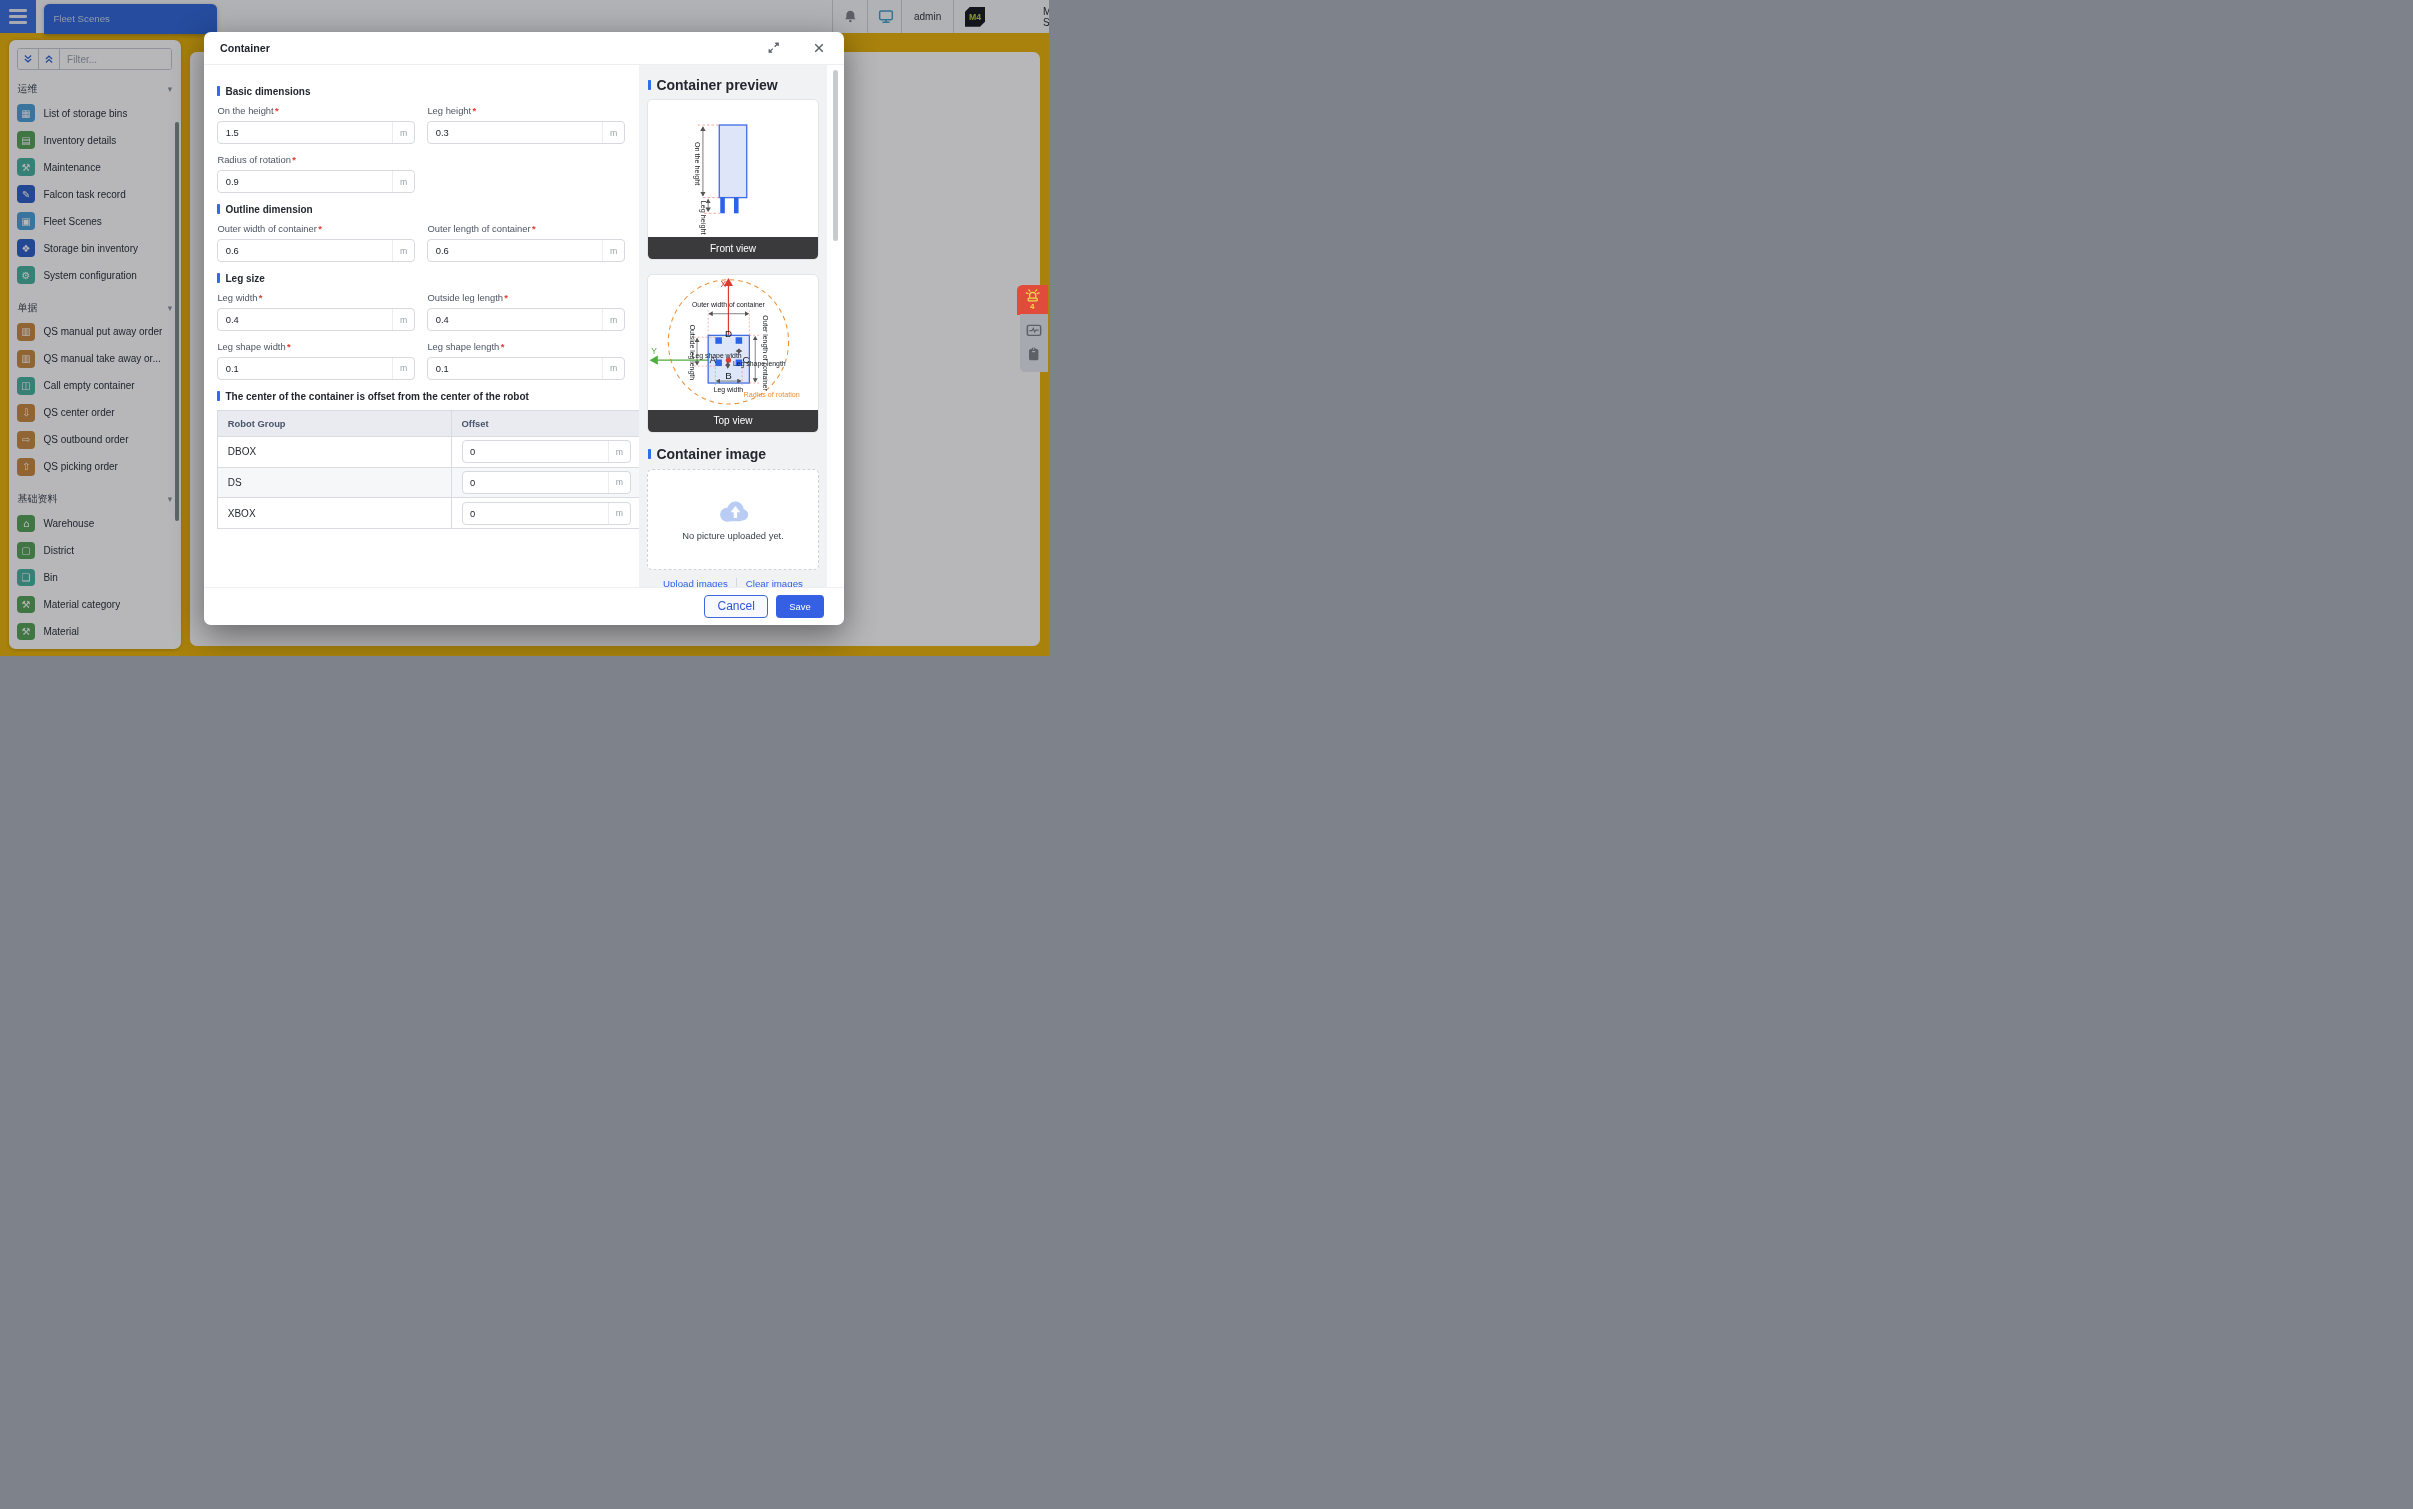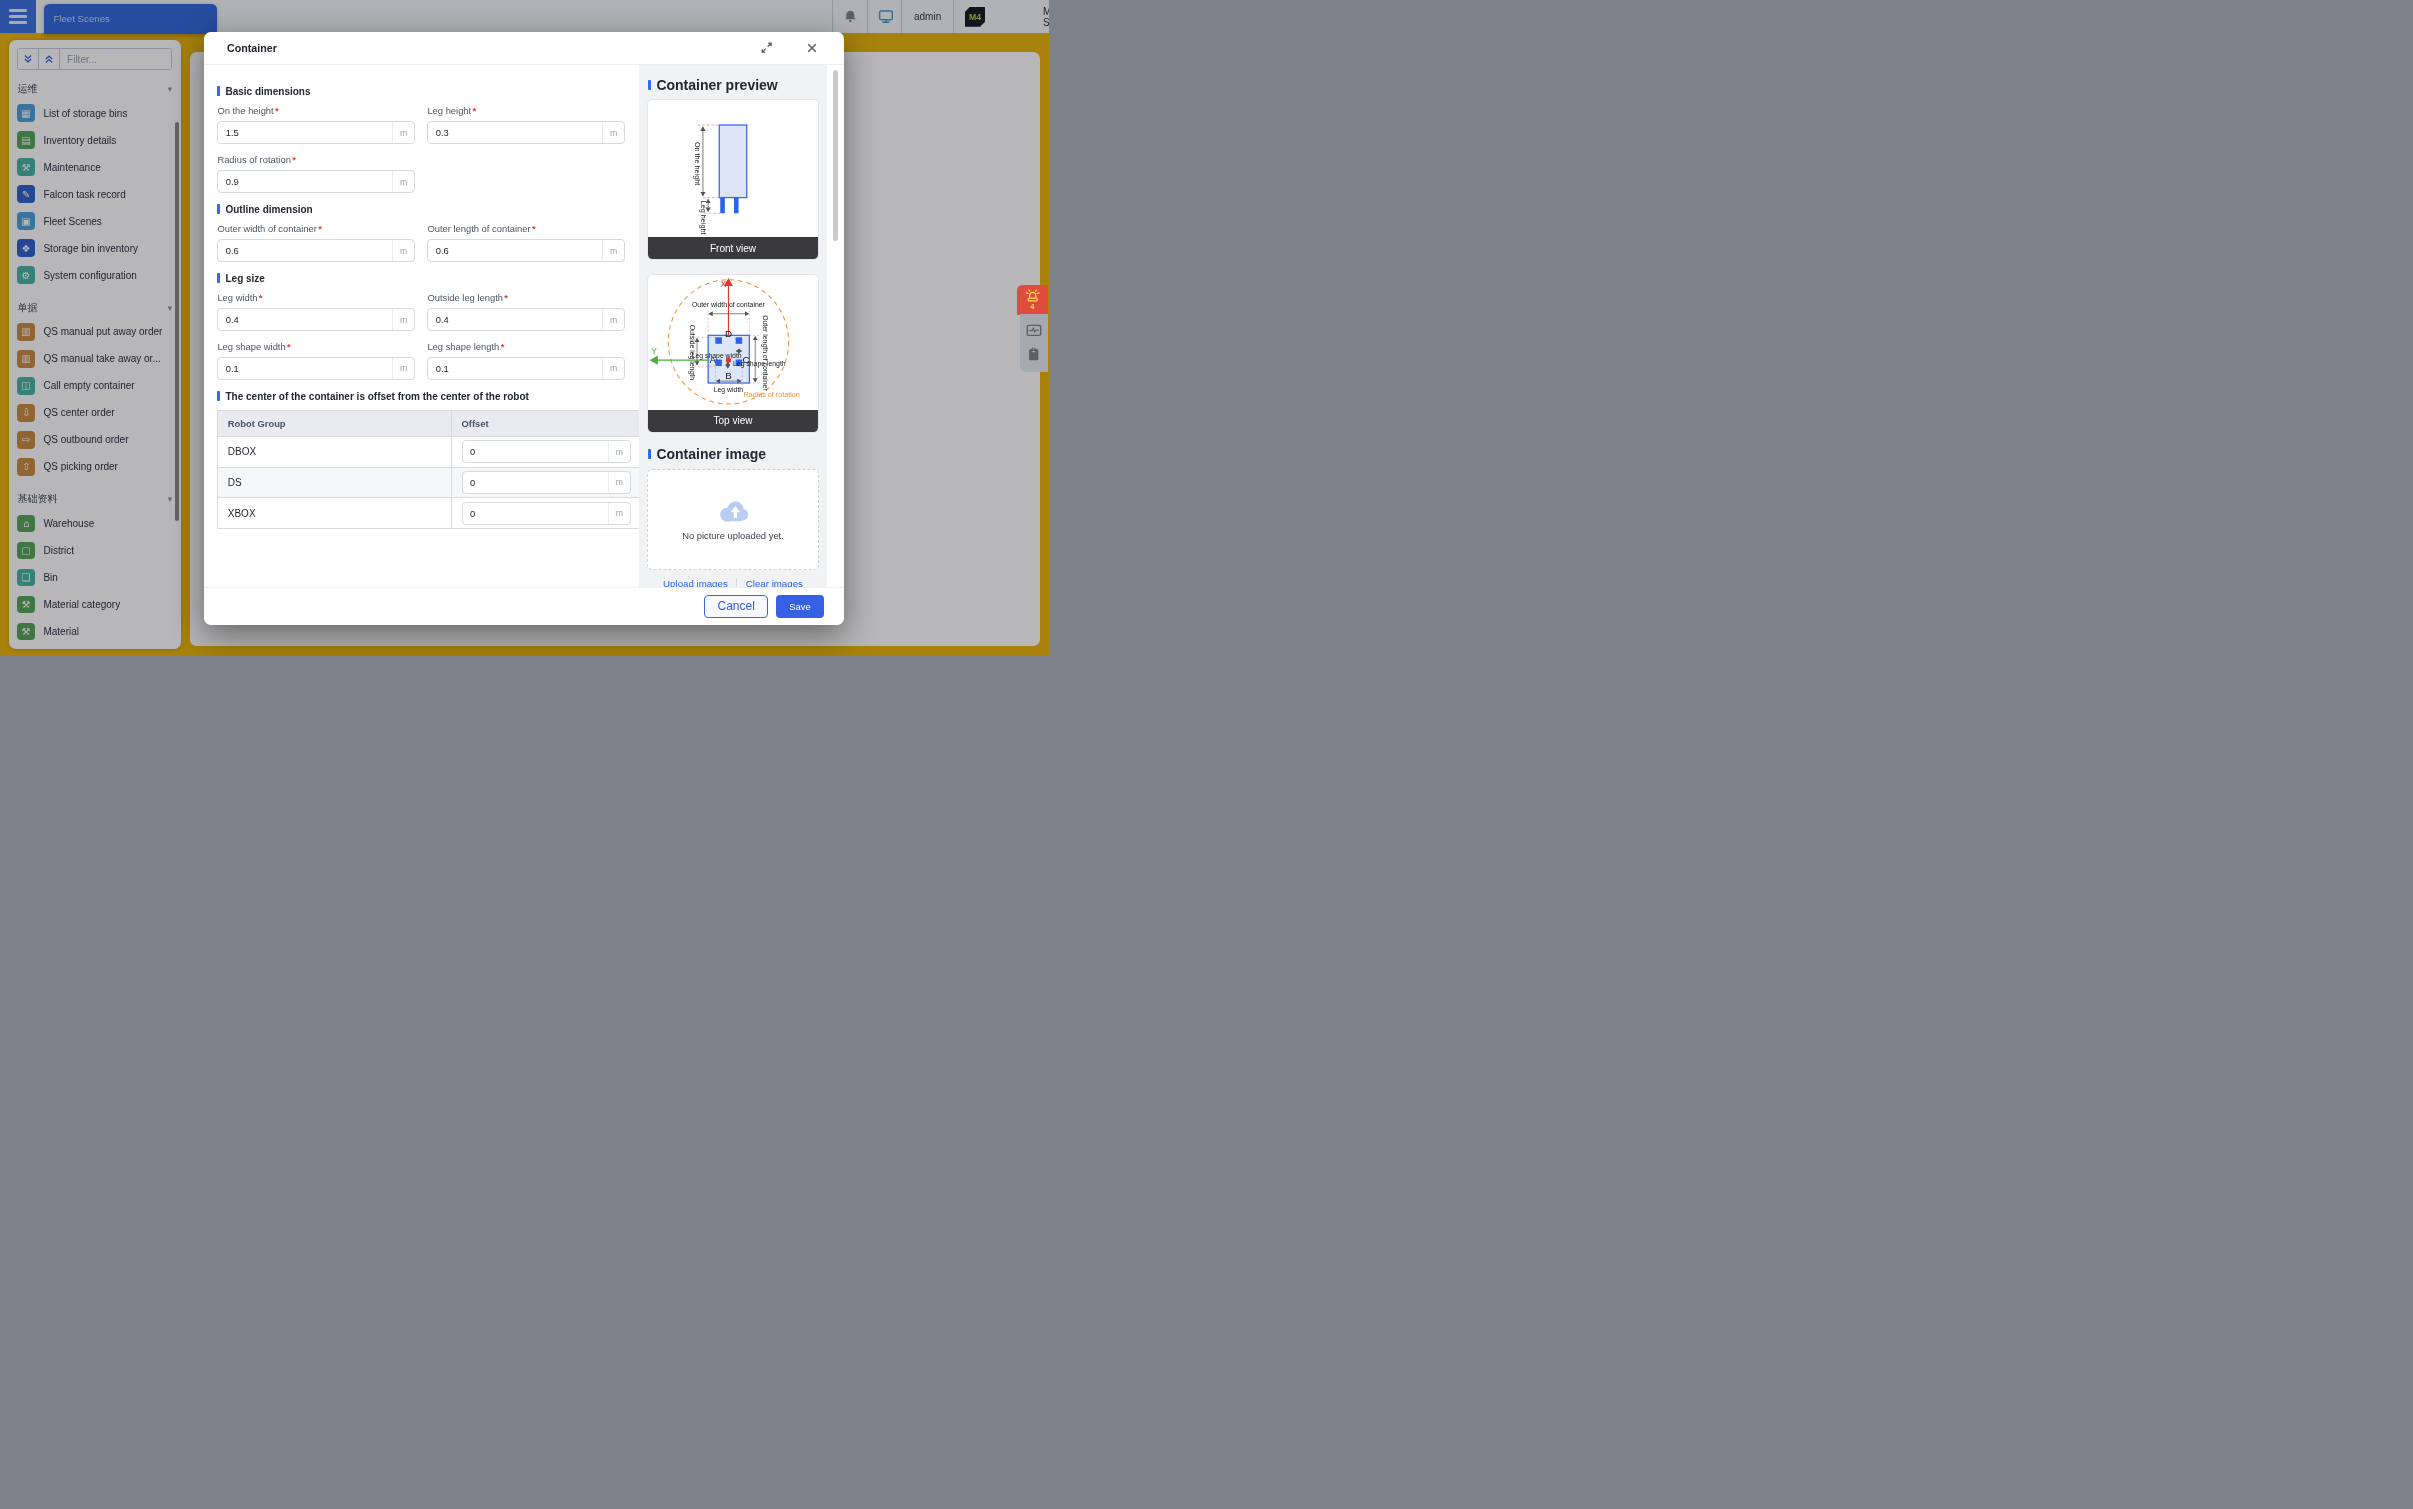--- a/index.html
+++ b/index.html
@@ -36,21 +36,21 @@
 
   
   .overlay{position:absolute;inset:0;background:rgba(15,18,24,.30);z-index:40;}
   .float-red{position:absolute;right:1.3px;top:285px;width:31px;height:29.5px;background:#e14b3c;border-radius:5.4px 0 0 0;z-index:50;display:flex;flex-direction:column;align-items:center;justify-content:center;cursor:pointer;}
   .float-red .cnt{color:#f3df4e;font-size:8px;font-weight:bold;line-height:8px;}
   .float-gray{position:absolute;right:1.3px;top:314px;width:28px;height:58px;background:#a6a9af;border-radius:0 0 0 5.4px;z-index:50;display:flex;flex-direction:column;align-items:center;justify-content:space-evenly;}
   .fg-btn{cursor:pointer;display:flex;align-items:center;justify-content:center;}
 
   
   .modal{position:absolute;left:204px;top:31.5px;width:640px;height:593px;background:#fff;border-radius:6.7px;box-shadow:0 9.4px 33px rgba(0,0,0,.45);z-index:60;display:flex;flex-direction:column;overflow:hidden;}
-  .m-head{height:32px;border-bottom:0.7px solid #eceef0;display:flex;align-items:center;padding:0 23px;flex:0 0 32px;gap:16px;}
+  .m-head{height:32px;border-bottom:0.7px solid #eceef0;display:flex;align-items:center;padding:0 16px;flex:0 0 32px;gap:16px;}
   .m-title{flex:1;font-size:10.7px;font-weight:bold;color:#20242e;}
   .m-hicon{width:19px;height:19px;display:flex;align-items:center;justify-content:center;cursor:pointer;margin-left:9.4px;}
   .m-body{flex:1;display:flex;min-height:0;}
   .m-left{width:435px;box-sizing:border-box;padding:10.7px 13.4px 0 13.4px;overflow:hidden;}
   .m-right{width:188px;box-sizing:border-box;background:#f1f2f4;padding:9.4px 8px 0 8px;overflow:hidden;}
   .m-scroll{flex:1;position:relative;background:#fff;}
   .m-thumb{position:absolute;right:6px;top:5.4px;width:4.7px;height:171px;border-radius:2.7px;background:#c9cacc;}
   .m-foot{flex:0 0 37px;border-top:0.7px solid #eef0f4;display:flex;align-items:center;justify-content:flex-end;gap:8px;padding:0 20px;}
 
   .frow{display:grid;grid-template-columns:198px 198px;column-gap:12px;margin-bottom:9.4px;}

